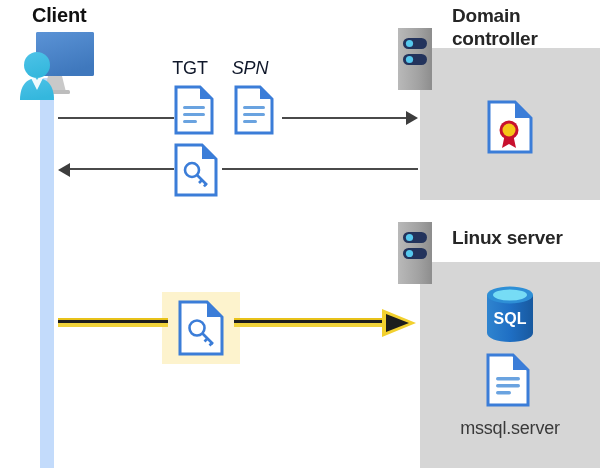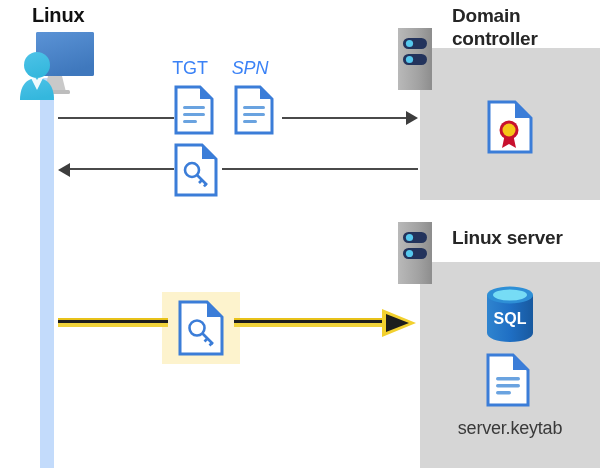--- a/index.html
+++ b/index.html
@@ -37,21 +37,21 @@
   
   .client-label {
     font-weight: bold;
     color: #111111;
     font-size: 20px;
     letter-spacing: -0.2px;
   }
 
   
   .flow-label {
-    color: #3b82f6;
+    color: #0f172a;
     font-size: 18px;
     text-align: center;
     letter-spacing: -0.1px;
   }
 
   
   .line-grey {
     background: #4a4a4a;
     height: 2px;
   }
@@ -92,21 +92,21 @@
 <body>
 
 <div id="canvas">
 
   <div class="abs panel" style="left:420px; top:48px; width:180px; height:152px;"></div>
 
   <div class="abs panel" style="left:420px; top:262px; width:180px; height:206px;"></div>
 
   <div class="abs lifeline" style="left:40px; top:78px; width:14px; height:390px;"></div>
 
-  <div class="abs client-label" style="left:32px; top:4px; width:120px;">Linux</div>
+  <div class="abs client-label" style="left:32px; top:4px; width:120px;">Client</div>
 
   <div class="abs" style="left:4px; top:28px; width:92px; height:72px;">
     <svg width="92" height="72" viewBox="0 0 92 72">
 
       <path d="M44 48 L58 48 L62 64 L40 64 Z" fill="#c9c9c9"></path>
       <rect x="36" y="62" width="30" height="4" rx="1.5" fill="#bdbdbd"></rect>
 
       <rect x="32" y="4" width="58" height="44" rx="2" fill="#4a87cf"></rect>
       <rect x="32" y="4" width="58" height="44" rx="2" fill="url(#mg)"></rect>
       <defs>
@@ -271,15 +271,15 @@
   <div class="abs" style="left:486px; top:353px; width:44px; height:54px;">
     <svg width="44" height="54" viewBox="0 0 44 54">
       <path d="M2 2 L27 2 L42 17 L42 52 L2 52 Z" fill="#ffffff" stroke="#3b7dd8" stroke-width="3"></path>
       <path d="M27 2 L42 17 L27 17 Z" fill="#3b7dd8"></path>
       <rect x="10" y="24" width="24" height="3.4" rx="1.7" fill="#6aa3e0"></rect>
       <rect x="10" y="31" width="24" height="3.4" rx="1.7" fill="#6aa3e0"></rect>
       <rect x="10" y="38" width="15" height="3.4" rx="1.7" fill="#6aa3e0"></rect>
     </svg>
   </div>
 
-  <div class="abs file-name" style="left:428px; top:418px; width:164px;">server.keytab</div>
+  <div class="abs file-name" style="left:428px; top:418px; width:164px;">mssql.server</div>
 
 </div>
 
 </body></html>

